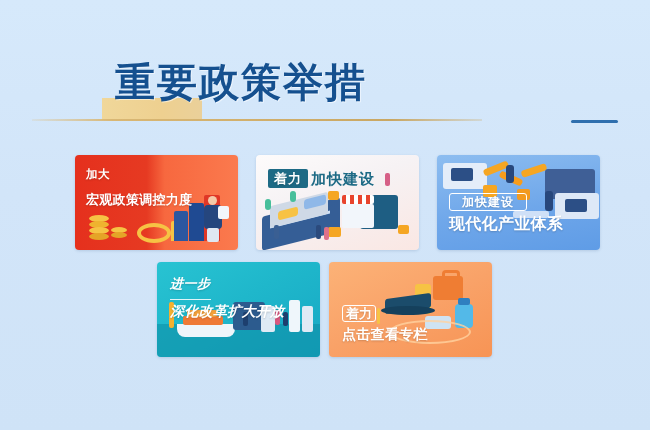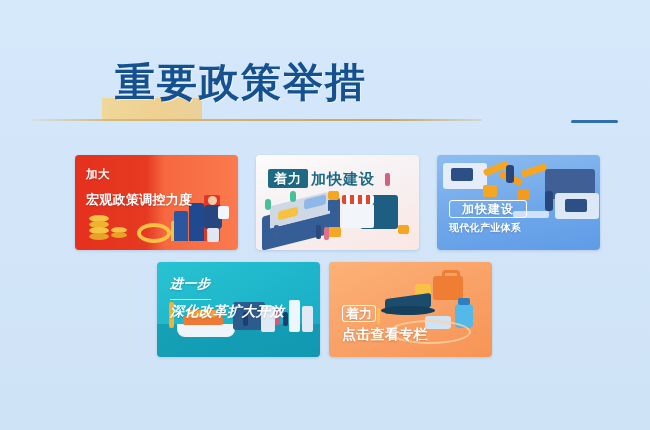--- a/index.html
+++ b/index.html
@@ -75,21 +75,21 @@
   
   .c2 .art{background:linear-gradient(160deg,#fdfbfb 0%,#f6f2f4 40%,#fae7e3 100%);}
   .c2 .cap{left:12px;top:14px;display:flex;align-items:center;}
   .tag{background:#1d6a85;color:#fff;padding:2px 6px;border-radius:2px;font-size:13px;letter-spacing:1px;}
   .c2 .big{color:#1d6a85;font-size:15px;letter-spacing:1px;margin-left:3px;text-shadow:none;}
 
   
   .c3 .art{background:linear-gradient(170deg,#8dbdf0 0%,#6fa7ea 55%,#5f9ce6 100%);}
   .c3 .cap{left:12px;bottom:16px;}
   .c3 .box{display:inline-block;border:1.6px solid #fff;border-radius:3px;padding:1px 12px;font-size:12px;letter-spacing:1px;}
-  .c3 .l2{font-size:10px;margin-top:4px;}
+  .c3 .l2{font-size:16px;margin-top:4px;}
 
   
   .c4 .art{background:linear-gradient(150deg,#28c3d2 0%,#1fb7cb 45%,#17a8c4 100%);}
   .c4 .cap{left:13px;top:12px;font-style:italic;}
   .c4 .l1{font-size:13px;border-bottom:1.5px solid rgba(255,255,255,.85);display:inline-block;padding-bottom:8px;}
   .c4 .l2{font-size:14px;margin-top:3px;}
 
   
   .c5 .art{background:linear-gradient(155deg,#fcb277 0%,#f9a268 50%,#f79455 100%);}
   .c5 .cap{left:13px;bottom:14px;}

